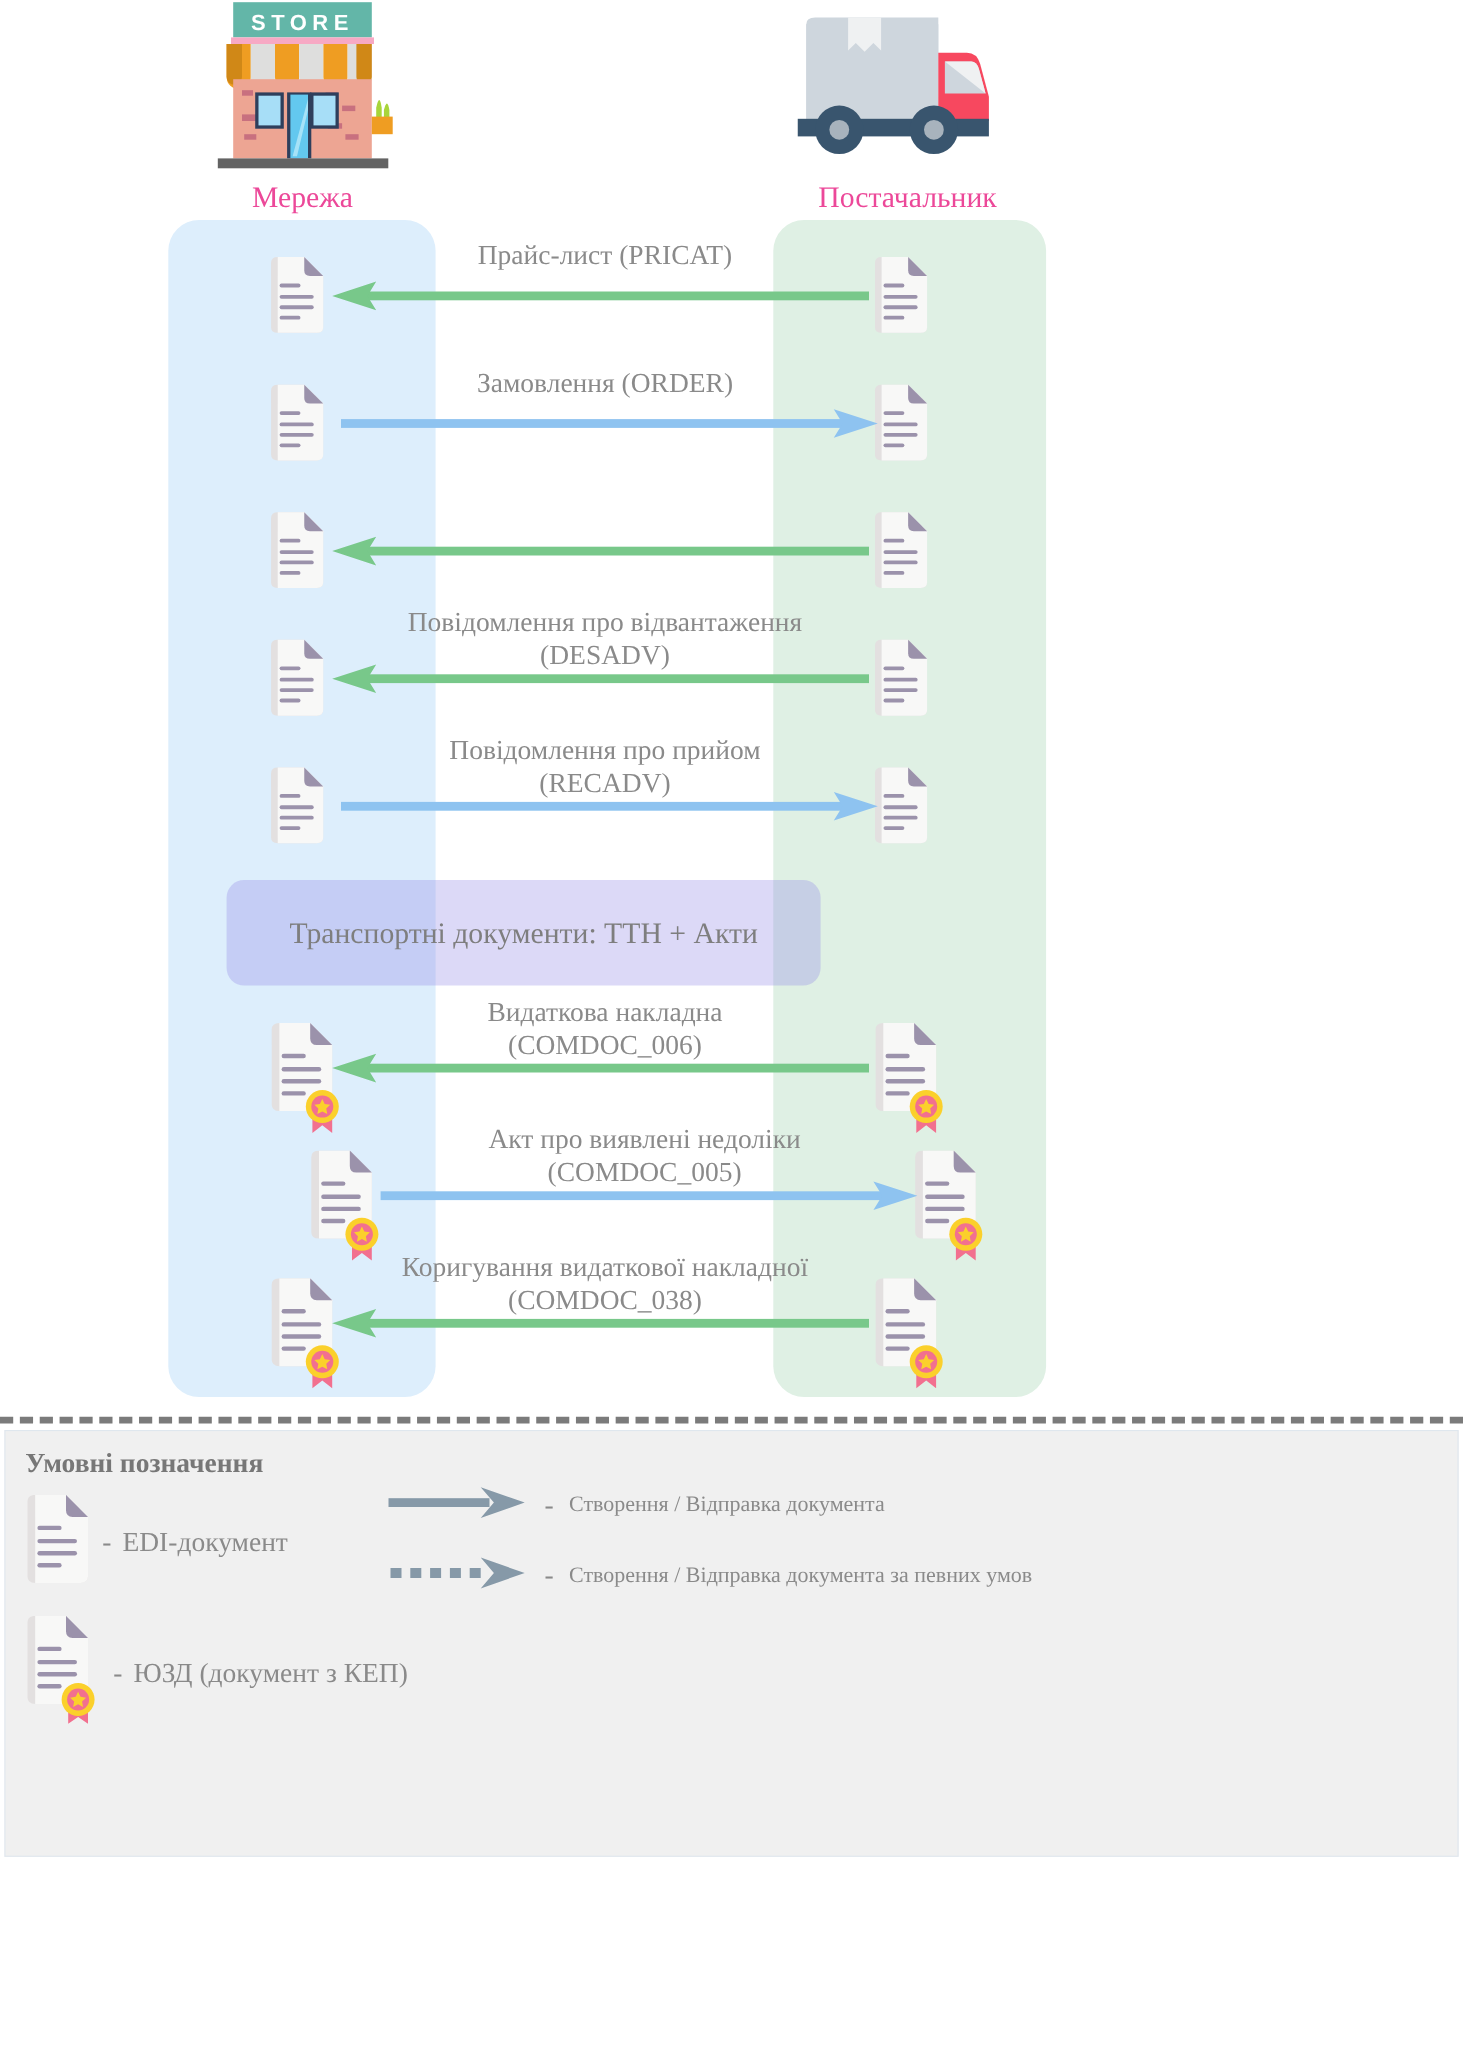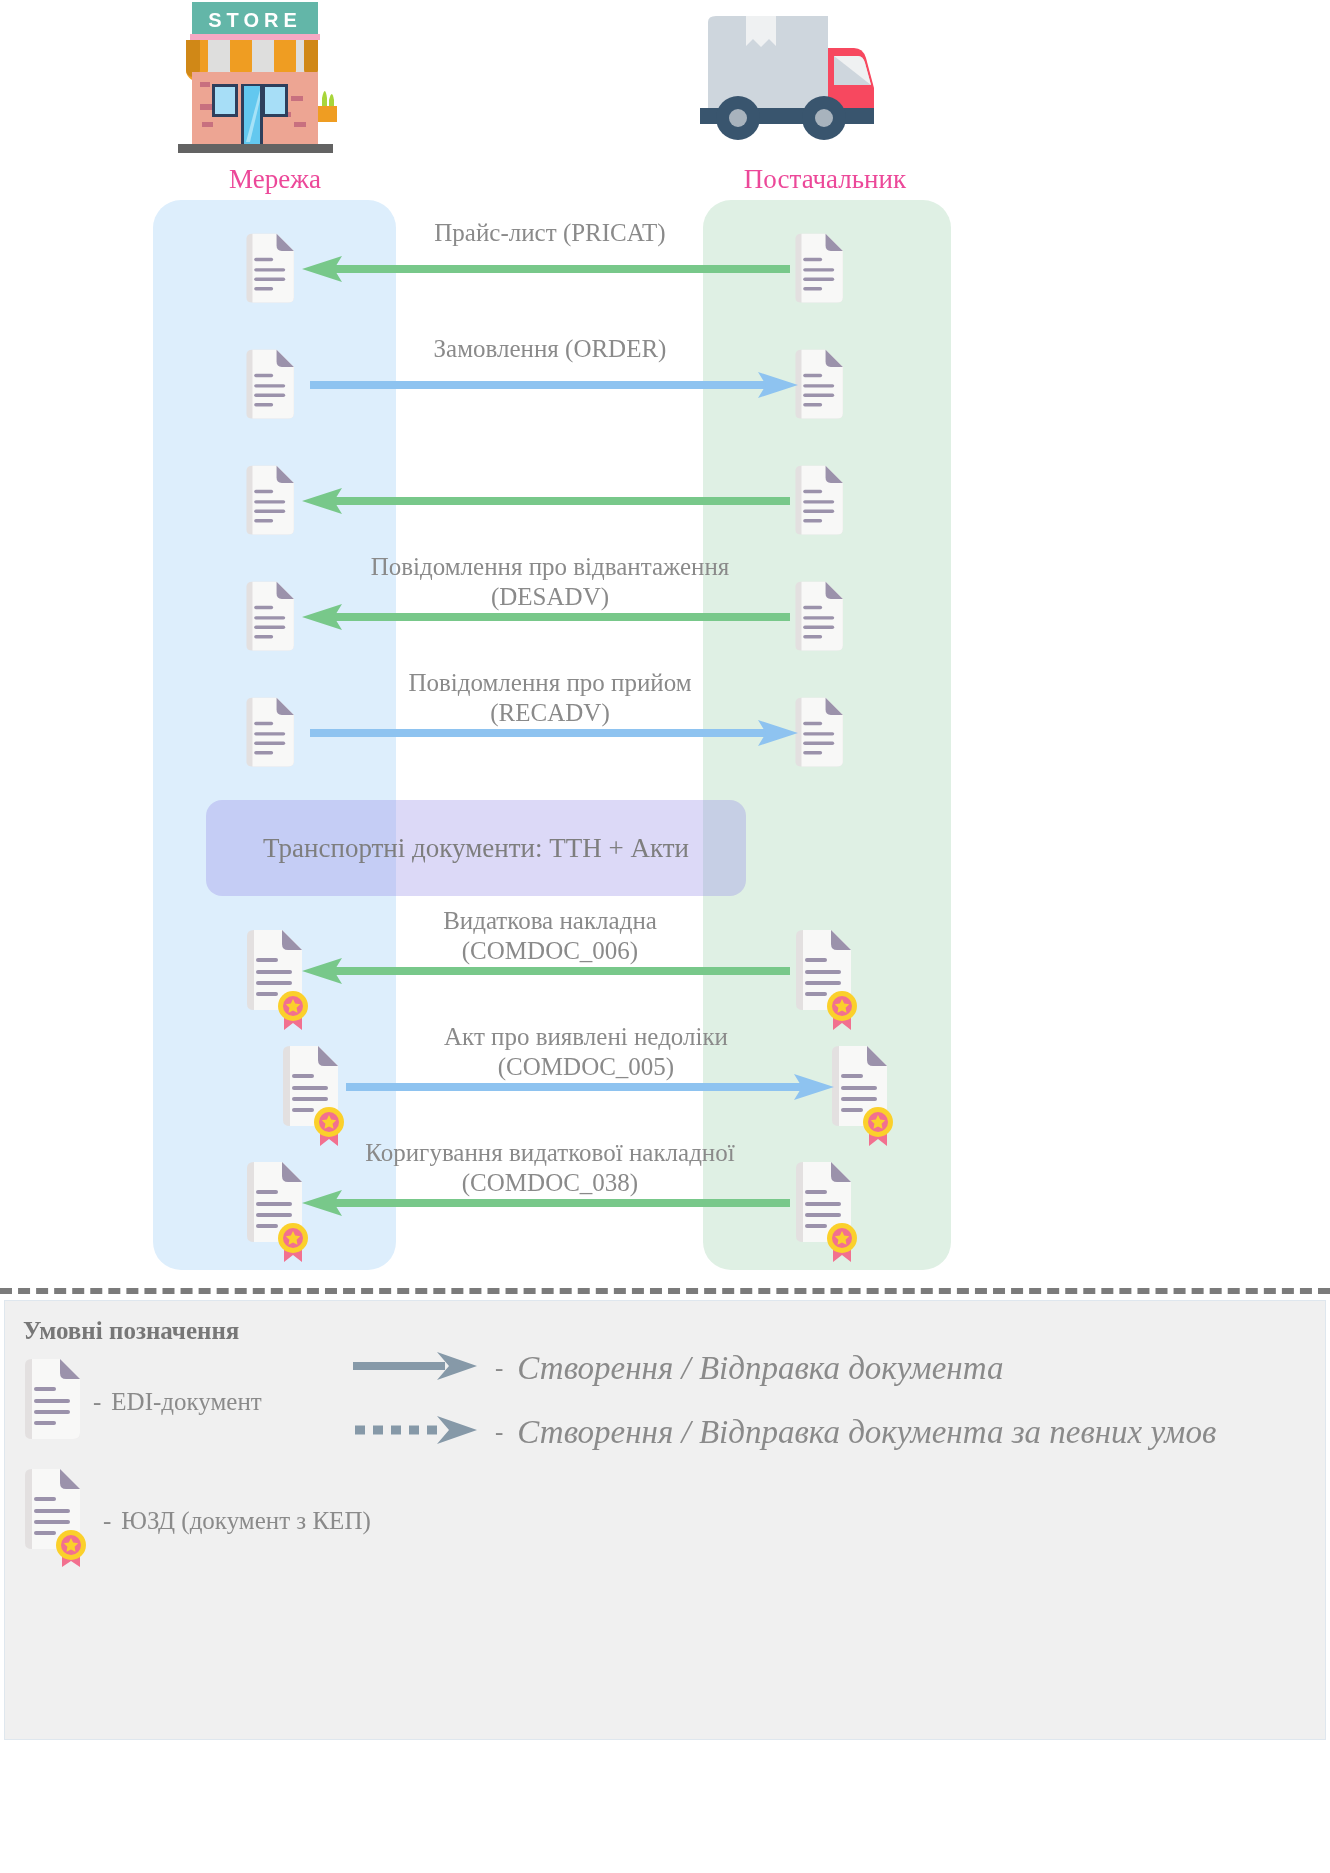--- a/index.html
+++ b/index.html
@@ -18,21 +18,21 @@
     font-family: Liberation Serif, serif;
     font-size: 27px;
     color: #ec4899;
     margin-top: 4px;
     white-space: nowrap;
   }
   #actor-network { left: 150px; top: 0px; width: 250px; }
   #actor-supplier { left: 700px; top: 0px; width: 250px; }
 
   
-  .actor-art { height: 160px; display:flex; align-items:flex-end; }
+  .actor-art { height: 160px; display:flex; align-items:flex-end; justify-content:center;}
 
   
   .lane {
     position: absolute;
     border-radius: 28px;
     top: 200px;
     height: 1070px;
   }
   #lane-network  { left: 153px;  width: 243px; background: #ddeefc; }
   #lane-supplier { left: 703px;  width: 248px; background: #dff0e4; }
@@ -80,21 +80,21 @@
   #separator {
     position: absolute;
     left: 0; top: 1288px; width: 1330px; height: 0;
     border-top: 6px dashed #7b7b7b;
   }
 
   
   #legend {
     position: absolute;
     left: 4px; top: 1300px;
-    width: 1322px; height: 440px;
+    width: 1322px; height: 388px;
     background: #f0f0f0;
     border: 1px solid #dfe7ee;
   }
   #legend-title {
     position: absolute; left: 18px; top: 16px;
     font-family: "Liberation Serif", serif;
     font-weight: bold;
     font-size: 25px;
     color: #777777;
   }
@@ -107,25 +107,24 @@
     white-space: nowrap;
   }
   #legend-edi  { left: 16px; top: 58px; }
   #legend-uzd  { left: 16px; top: 168px; }
 
   .legend-arrow-row { position: absolute; display:flex; align-items:center; }
   #legend-arrow-solid  { left: 348px; top: 48px; }
   #legend-arrow-dashed { left: 348px; top: 112px; }
   .legend-arrow-text {
     font-family: "Liberation Serif", serif;
-    font-size: 33px;
+    font-size: 20px;
     color: #8a8a8a;
     margin-left: 14px;
     white-space: nowrap;
-    font-style: italic;
   }
   .dash-sep { font-family:"Liberation Serif",serif; font-size:25px; color:#8a8a8a; margin-left:14px;}
 </style>
 </head>
 <body>
 
 <div class="stage">
 
   <div class="actor" id="actor-network">
     <div class="actor-art">

